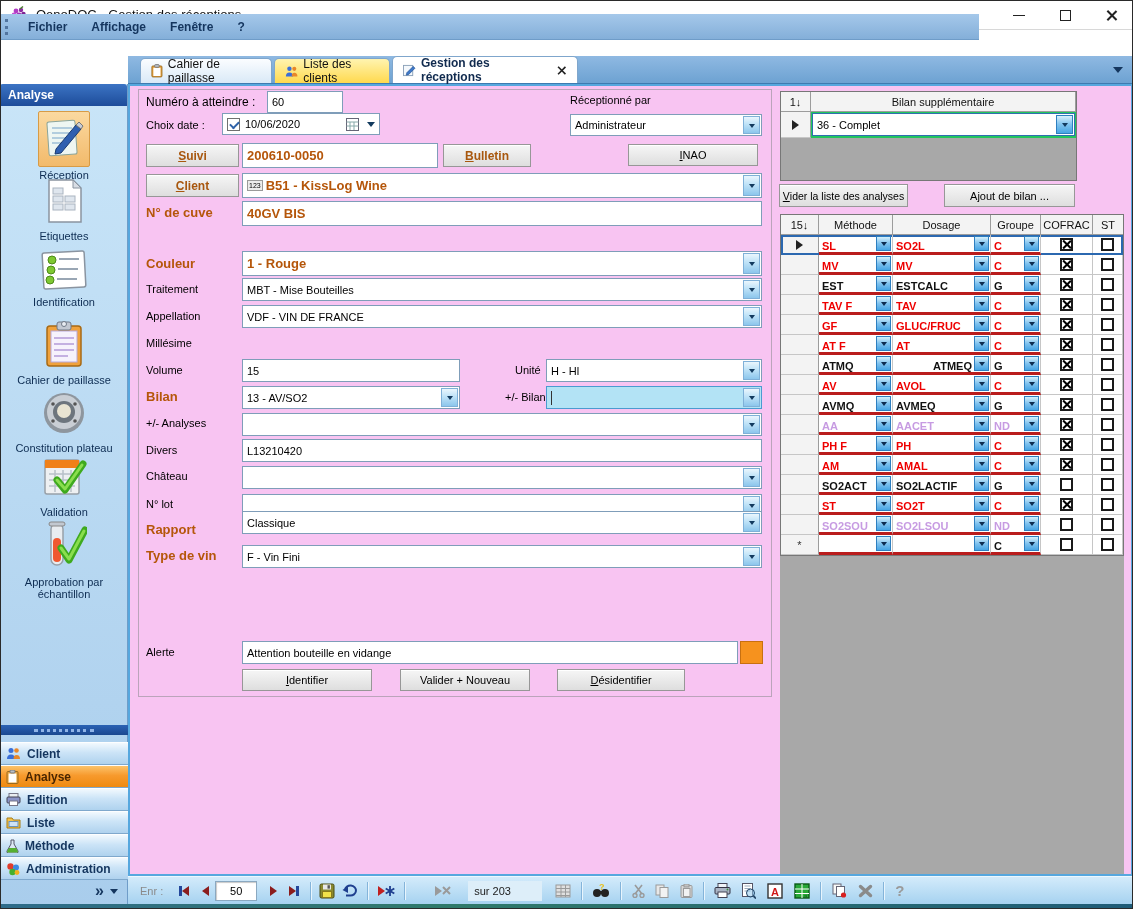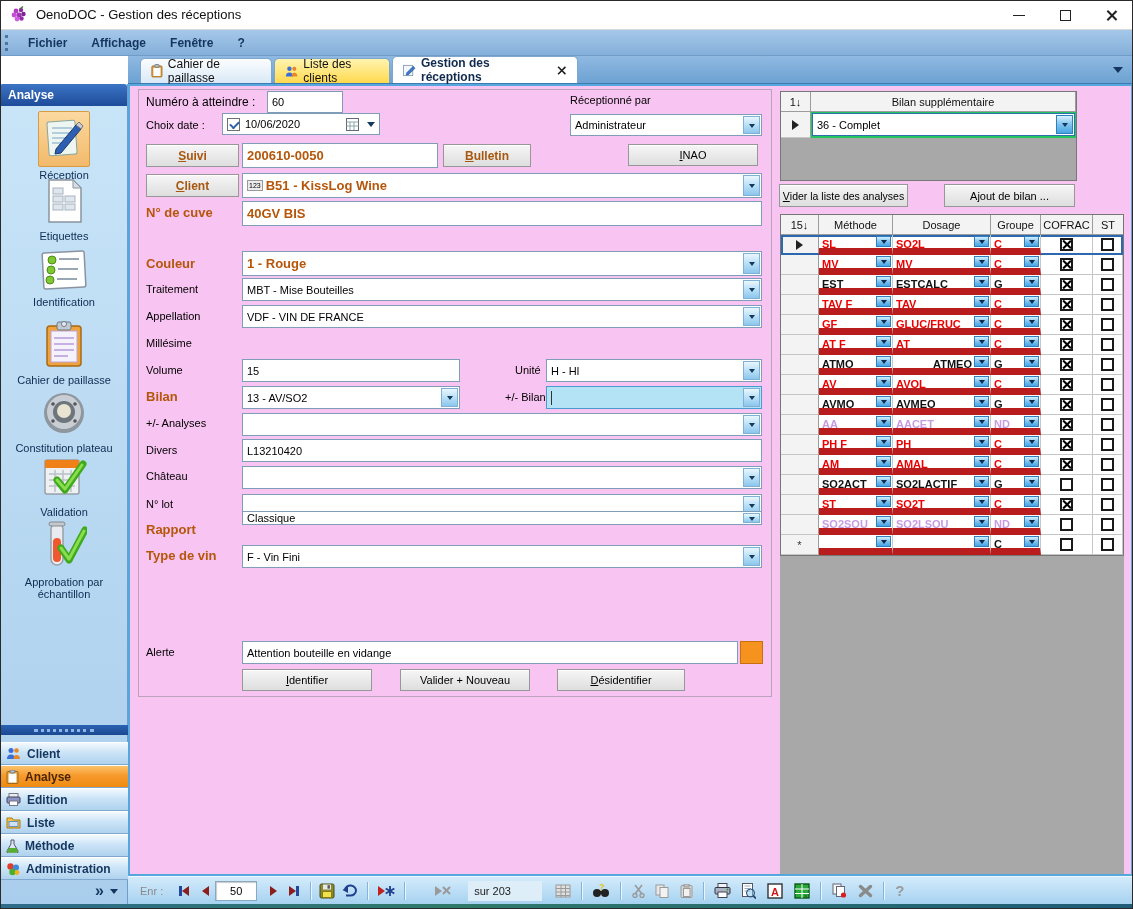--- a/index.html
+++ b/index.html
@@ -11,21 +11,21 @@
   .window-frame { position:absolute; inset:0; border:1px solid #2a2a2a; pointer-events:none; z-index:99; }
   .titlebar { position:absolute; left:0; top:0; width:1133px; height:30px; background:#fff; border-bottom:1px solid #d8d8d8; }
   .title-text { position:absolute; left:36px; top:7px; font-size:13px; color:#111; }
   .tb-btn { position:absolute; top:0; width:44px; height:30px; display:flex; align-items:center; justify-content:center; }
   .min-glyph { width:12px; border-top:1.5px solid #222; }
   .max-glyph { width:11px; height:11px; border:1.5px solid #222; }
   .xmark { position:relative; width:13px; height:13px; }
   .xmark::before,.xmark::after { content:""; position:absolute; left:6px; top:0; width:1.6px; height:13px; background:#222; }
   .xmark::before { transform:rotate(45deg); } .xmark::after { transform:rotate(-45deg); }
 
-  .menubar { position:absolute; left:0; top:30px; width:1133px; height:26px;
+  .menubar { position:absolute; left:0; top:14px; width:979px; height:26px;
     background:linear-gradient(#a5c8ea,#84afd9); border-bottom:1px solid #6f9cc8; display:flex; align-items:center; }
   .grip { width:3px; height:16px; border-left:3px dotted #51749e; margin:0 8px 0 5px; }
   .menu-item { padding:0 12px; font-size:12px; font-weight:bold; color:#14355e; }
 
   
   .tabstrip { position:absolute; left:128px; top:56px; width:1005px; height:28px;
     background:linear-gradient(#8fb9e2,#6da2d2); border-bottom:1px solid #3e7ab0; }
   .tab { position:absolute; bottom:0; height:25px; display:flex; align-items:center; gap:5px; padding:0 10px;
     border:1px solid #7fa6cc; border-bottom:none; border-radius:5px 5px 0 0; font-size:12px; color:#111; }
   .tab.inactive1 { background:linear-gradient(#fbfdff,#d9e9f7); }
@@ -90,21 +90,21 @@
 
   
   .grid-outer { position:absolute; border:1px solid #777; background:#a8a8a8; }
   .ghead { display:flex; }
   .ghcell { background:#f3f3f3; border-right:1px solid #9c9c9c; border-bottom:1px solid #9c9c9c;
     font-size:11px; color:#111; display:flex; align-items:center; justify-content:center; flex:none; }
   .grow { display:flex; height:20px; background:#fff; position:relative; }
   .grow.sel { outline:2px solid #2b68b0; outline-offset:-2px; z-index:2; }
   .gsel { width:38px; background:#f3f3f3; border-right:1px solid #9c9c9c; border-bottom:1px solid #c6c6c6;
     display:flex; align-items:center; justify-content:center; font-size:11px; color:#333; flex:none; }
-  .gcell { position:relative; border-right:1px solid #c6c6c6; border-bottom:7px solid #b91c1c; display:flex; align-items:center;
+  .gcell { position:relative; border-right:1px solid #c6c6c6; border-bottom:3px solid #b91c1c; display:flex; align-items:center;
     padding:4px 18px 0 3px; font-size:11px; font-weight:bold; flex:none; overflow:hidden; }
   .gcheckcell { border-right:1px solid #c6c6c6; border-bottom:1px solid #c6c6c6; display:flex; align-items:center; justify-content:center; flex:none; background:#fff; }
   .tone-red { color:#ee0000; } .tone-black { color:#111; } .tone-lilac { color:#c79be2; }
   .gdd { position:absolute; right:1px; top:1px; bottom:1px; width:15px;
     background:linear-gradient(#d6f0fc,#7fc2ee 50%,#47a5e4); border:1px solid #2e7fc0;
     display:flex; align-items:center; justify-content:center; }
   .gdd::after { content:""; border:3px solid transparent; border-top:4px solid #0d2c50; margin-top:3px; }
   .gcb { width:13px; height:13px; border:2px solid #1a1a1a; background:#fff; position:relative; }
   .gcb.checked::before,.gcb.checked::after { content:""; position:absolute; left:3.7px; top:-1px; width:1.8px; height:11px; background:#000; }
   .gcb.checked::before { transform:rotate(45deg);} .gcb.checked::after { transform:rotate(-45deg);}
@@ -450,21 +450,21 @@
     <span class="dd"></span>
   </div>
 
   <div class="flabel" style="left:16px;top:412px">N° lot</div>
   <div class="combo" style="left:112px;top:408px;width:520px;height:23px">
     <span></span>
     <span class="dd"></span>
   </div>
 
   <div class="flabel orange" style="left:16px;top:436px">Rapport</div>
-  <div class="combo" style="left:112px;top:425px;width:520px;height:14px">
+  <div class="combo" style="left:112px;top:425px;width:520px;height:23px">
     <span>Classique</span>
     <span class="dd"></span>
   </div>
 
   <div class="flabel orange" style="left:16px;top:462px">Type de vin</div>
   <div class="combo" style="left:112px;top:459px;width:520px;height:23px">
     <span>F - Vin Fini</span>
     <span class="dd"></span>
   </div>
 

